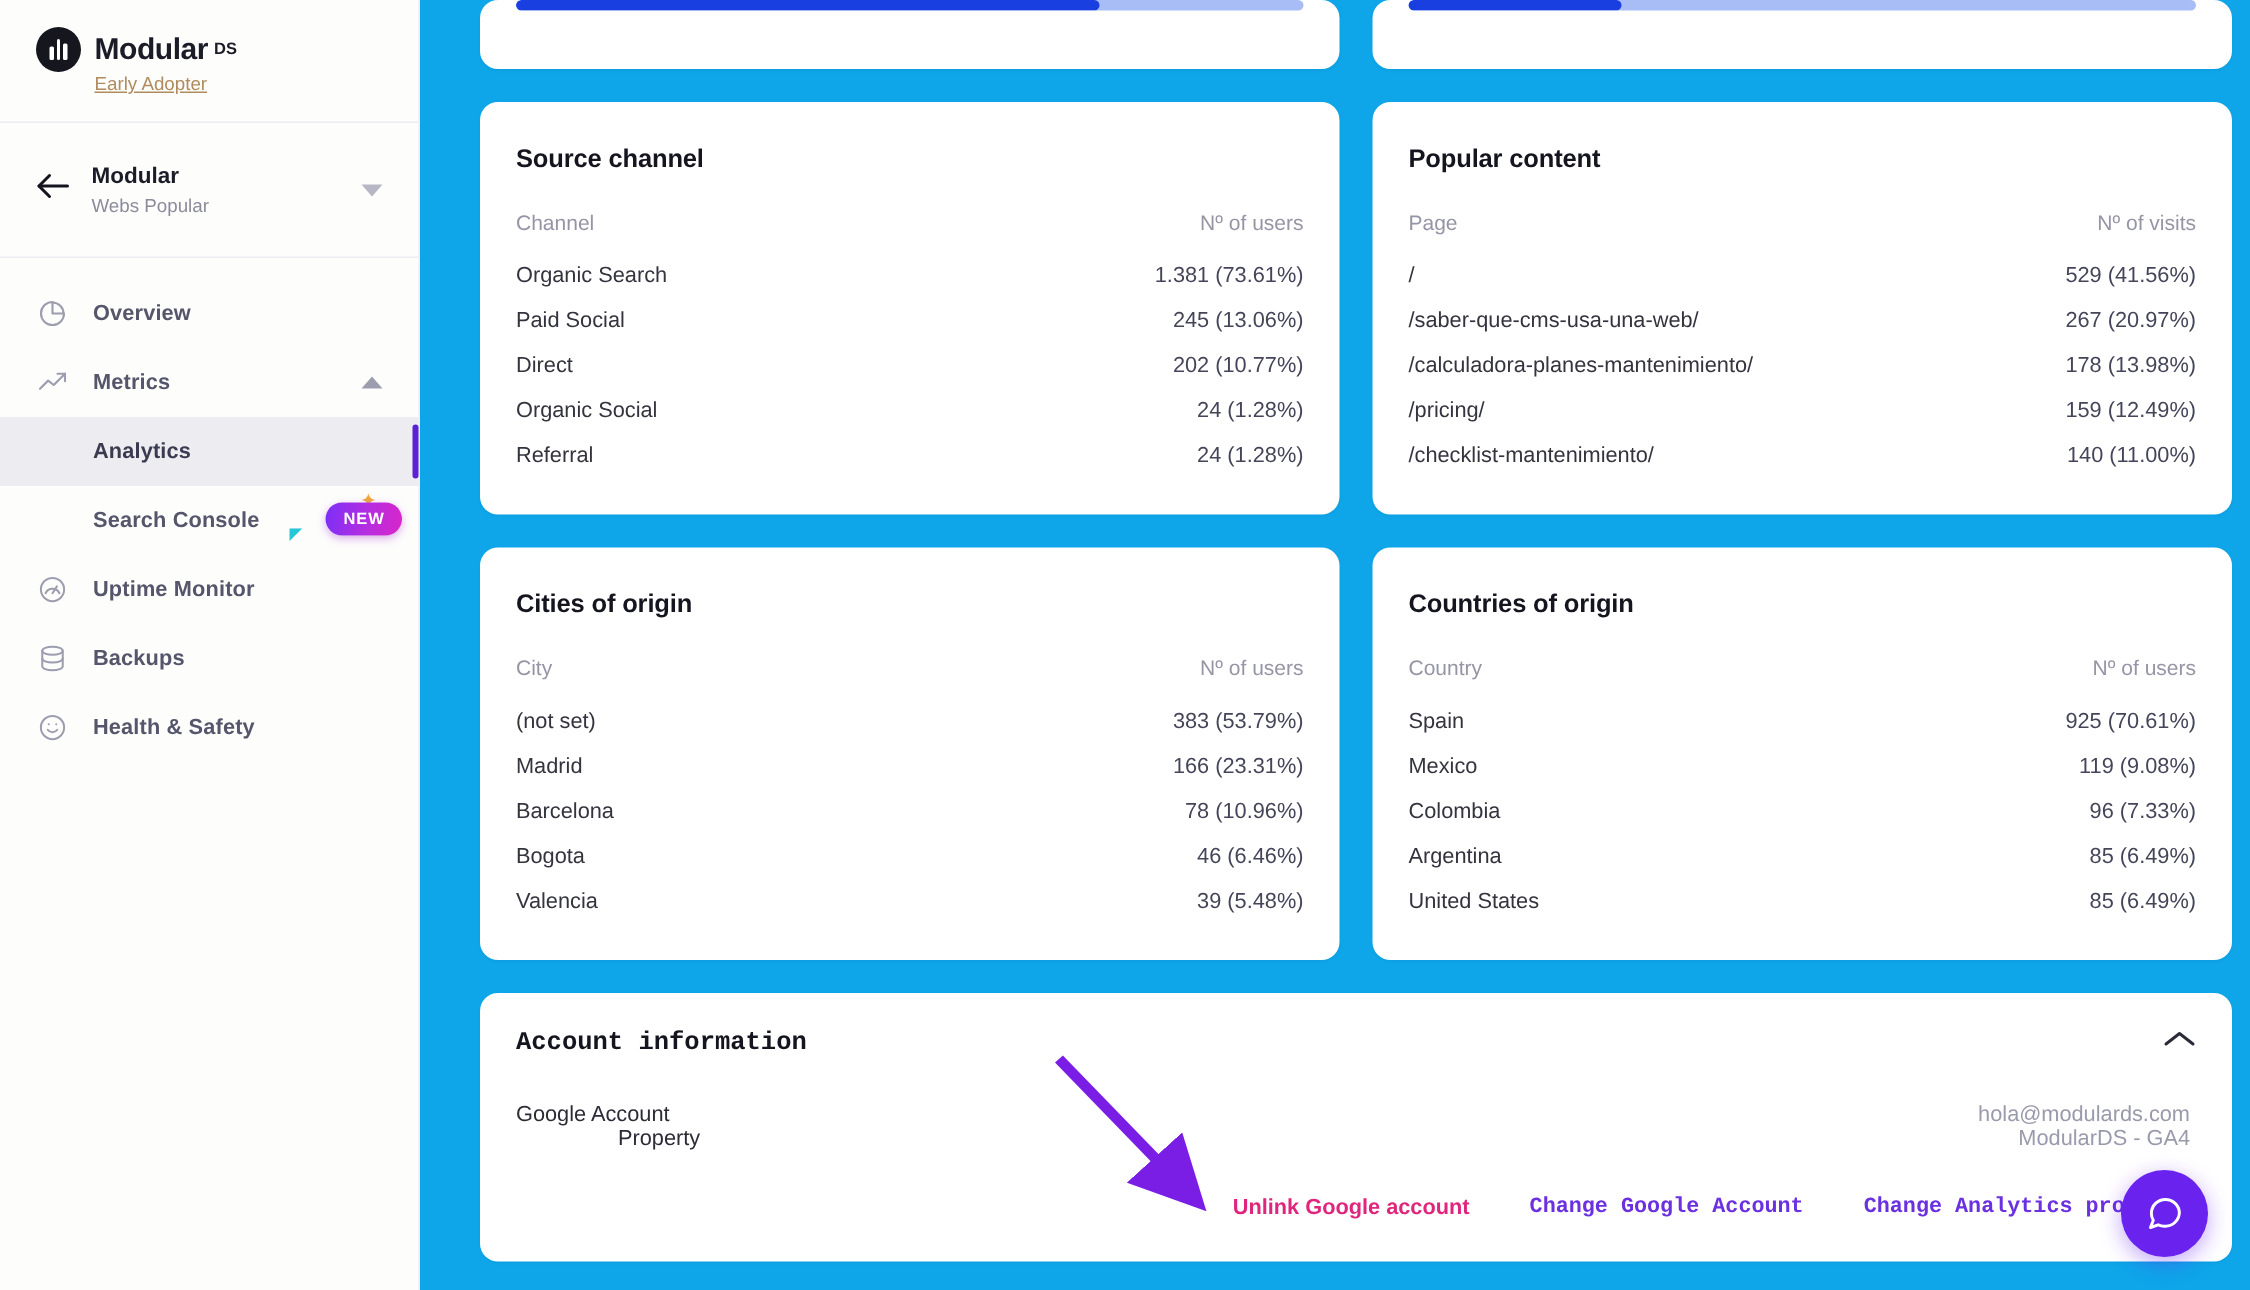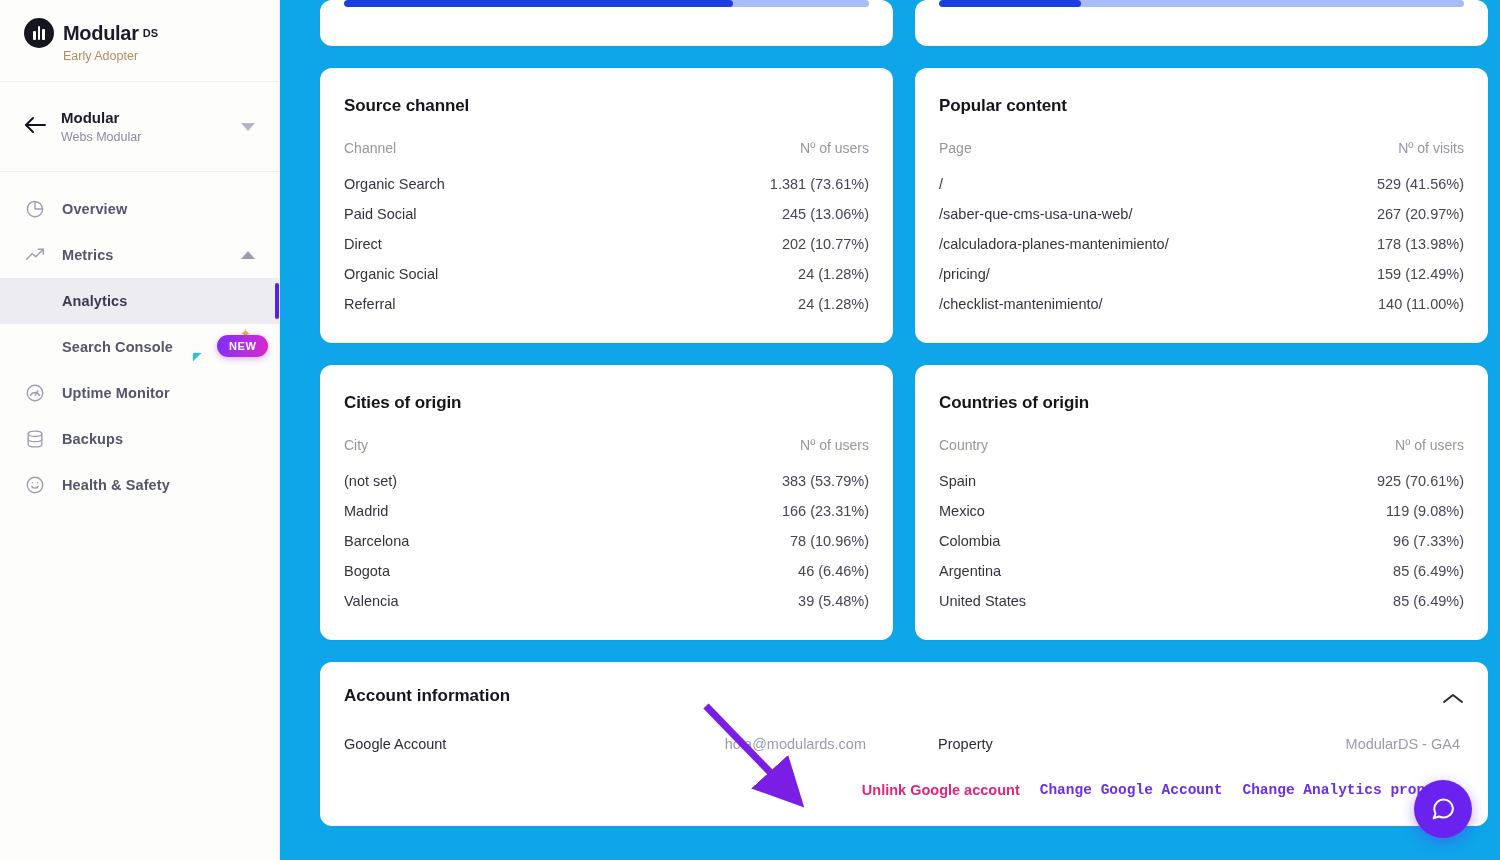--- a/index.html
+++ b/index.html
@@ -32,21 +32,21 @@
     display: flex; align-items: center; justify-content: center;
     flex: 0 0 30px;
   }
   .brand-mark .bars { display: flex; align-items: flex-end; gap: 2px; height: 14px; }
   .brand-mark .bars i { display: block; width: 2.6px; background: #fff; border-radius: 1px; }
   .brand-mark .bars i:nth-child(1) { height: 9px; }
   .brand-mark .bars i:nth-child(2) { height: 14px; }
   .brand-mark .bars i:nth-child(3) { height: 11px; }
   .brand-name { font-size: 20px; font-weight: 700; color: #1c1c28; letter-spacing: -0.3px; }
   .brand-sup { font-size: 11px; font-weight: 700; color: #1c1c28; margin-left: 4px; vertical-align: 3px; }
-  .brand-tag { font-size: 12.5px; color: #b08b5e; margin-left: 39px; margin-top: 1px; font-weight: 500; }
+  .brand-tag { font-size: 12.5px; color: #b08b5e; margin-left: 39px; margin-top: 1px; font-weight: 500; text-decoration: underline; }
 
   .site-switch {
     display: flex; align-items: center; gap: 15px;
     padding: 0 24px; height: 90px;
     border-bottom: 1px solid #ececf2;
     cursor: pointer;
   }
   .back-arrow { flex: 0 0 20px; color: #14141e; }
   .site-meta { flex: 1; }
   .site-name { font-size: 15px; font-weight: 700; color: #1c1c28; line-height: 1.25; }
@@ -123,31 +123,31 @@
   }
   table.dt td.r { color: #45455a; }
 
   
   .acct {
     background: #fff; border-radius: 12px; margin-top: 22px;
     padding: 24px 24px 28px 24px;
     box-shadow: 0 1px 2px rgba(30,30,60,.04);
     position: relative;
   }
-  .acct-head { display: flex; align-items: flex-end; }
+  .acct-head { display: flex; align-items: flex-start; font-family: Liberation Mono, monospace; }
   .acct-title { font-size: 17px; font-weight: 700; color: #15151f; }
   .chev-up { margin-left: auto; color: #2a2a38; display: flex; }
 
-  .acct-row { display: flex; margin-top: 30px; }
+  .acct-row { display: flex; margin-top: 30px; flex-direction: column; }
   .acct-col { flex: 1; display: flex; align-items: baseline; }
   .acct-label { font-size: 14.5px; color: #2c2c38; }
   .acct-value { font-size: 14.5px; color: #9a9aad; margin-left: auto; padding-right: 4px; }
   .acct-col.second { padding-left: 68px; }
 
-  .acct-actions { display: flex; justify-content: flex-end; gap: 20px; margin-top: 30px; padding-right: 4px; }
+  .acct-actions { display: flex; justify-content: flex-end; gap: 40px; margin-top: 30px; padding-right: 4px; }
   .act-link { font-size: 14.5px; font-weight: 700; cursor: pointer; white-space: nowrap; }
   .act-unlink { color: #e0267c; }
   .act-purple { color: #6b30e0; font-family: Liberation Mono, monospace; }
 
   
   .annot { position: absolute; left: 0; top: 0; width: 100%; height: 100%; pointer-events: none; }
 
   
   .fab {
     position: absolute; right: 28px; bottom: 22px;
@@ -183,21 +183,21 @@
 
     <div class="site-switch">
       <span class="back-arrow">
         <svg width="22" height="18" viewBox="0 0 22 18" fill="none" stroke="#14141e" stroke-width="2" stroke-linecap="round" stroke-linejoin="round">
           <line x1="21" y1="9" x2="2" y2="9"></line>
             <polyline points="9,2 2,9 9,16"></polyline>
         </svg>
       </span>
       <span class="site-meta">
         <span class="site-name" style="display:block">Modular</span>
-        <span class="site-sub" style="display:block">Webs Modular</span>
+        <span class="site-sub" style="display:block">Webs Popular</span>
       </span>
       <span class="caret-down"></span>
     </div>
 
     <nav class="nav">
 
       <div class="nav-item">
         <span class="ico">
           <svg width="20" height="20" viewBox="0 0 24 24" fill="none" stroke="#9d9db0" stroke-width="1.7" stroke-linecap="round" stroke-linejoin="round">
             <path d="M21.2 12a9.2 9.2 0 1 1-9.2-9.2"></path>

